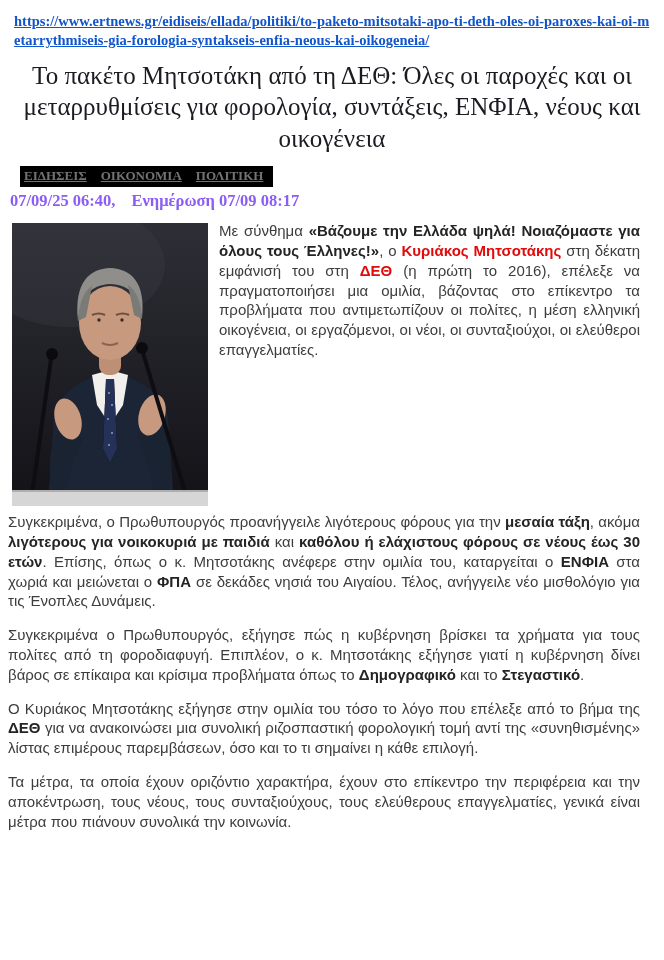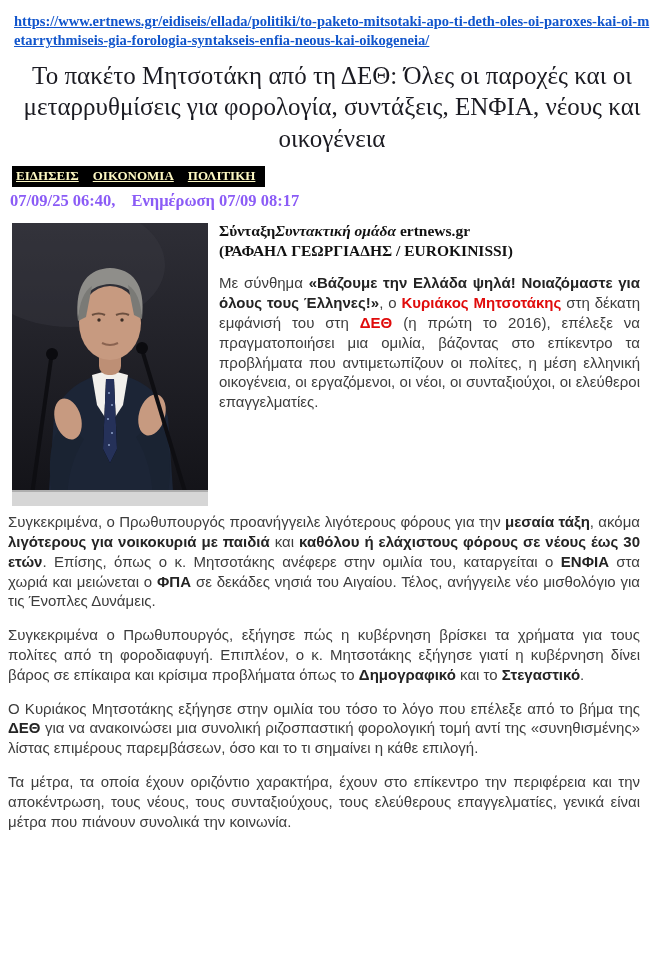--- a/index.html
+++ b/index.html
@@ -9,23 +9,23 @@
   
   .url-line{display:block;font-family:"Liberation Serif",serif;
     font-weight:700;font-size:14.5px;line-height:1.3;color:#1155cc;
     text-decoration:underline;word-break:break-all;margin:0 6px 10px 6px;cursor:pointer;}
 
   
   .title{font-family:"Liberation Serif",serif;font-weight:400;font-size:25px;
     line-height:1.26;color:#1b1b22;text-align:center;margin:6px 4px 12px 4px;}
 
   
-  .cats{display:inline-block;background:#000;color:#fef9c3;
+  .cats{display:inline-block;background:#000;color:#737373;
     font-family:"Liberation Serif",serif;font-weight:700;font-size:13px;
-    padding:2px 8px 3px 4px;margin-left:4px;}
+    padding:2px 8px 3px 4px;margin-left:12px;}
   .cats .cat{ text-decoration:underline;margin-right:14px;cursor:pointer;}
   .cats .cat:last-child{margin-right:2px;}
 
   
   .dateline{font-family:"Liberation Serif",serif;font-weight:700;font-size:16.5px;
     color:#8b5cf6;margin:4px 0 10px 2px;}
   .dateline .upd{margin-left:16px;}
 
   
   .photo{float:left;width:196px;height:283px;margin:2px 11px 6px 4px;padding:0;
@@ -106,24 +106,20 @@
       <line x1="20" y1="272" x2="39" y2="136" stroke="#0e0e12" stroke-width="4"></line>
       <circle cx="40" cy="131" r="6" fill="#0b0b0f"></circle>
       <line x1="174" y1="272" x2="131" y2="130" stroke="#0e0e12" stroke-width="4"></line>
       <circle cx="130" cy="125" r="6" fill="#0b0b0f"></circle>
 
       <rect y="269" width="196" height="14" fill="#d6d6d6"></rect>
       <rect y="267" width="196" height="2" fill="#aeaeae"></rect>
     </svg>
   </figure>
 
-  <div class="credit">
-    <div><span>Σύνταξη</span><span class="team">Συντακτική ομάδα</span><span> ertnews.gr</span></div>
-    <div>(ΡΑΦΑΗΛ ΓΕΩΡΓΙΑΔΗΣ / EUROKINISSI)</div>
-  </div>
 
   <p class="body"><span>Με σύνθημα </span><span class="seg-b">«Βάζουμε την Ελλάδα ψηλά! Νοιαζόμαστε για όλους τους Έλληνες!»</span><span>, ο </span><span class="seg-r">Κυριάκος Μητσοτάκης</span><span> στη δέκατη εμφάνισή του στη </span><span class="seg-r">ΔΕΘ</span><span> (η πρώτη το 2016), επέλεξε να πραγματοποιήσει μια ομιλία, βάζοντας στο επίκεντρο τα προβλήματα που αντιμετωπίζουν οι πολίτες, η μέση ελληνική οικογένεια, οι εργαζόμενοι, οι νέοι, οι συνταξιούχοι, οι ελεύθεροι επαγγελματίες.</span></p>
   <p class="body full"><span>Συγκεκριμένα, ο Πρωθυπουργός προανήγγειλε λιγότερους φόρους για την </span><span class="seg-b">μεσαία τάξη</span><span>, ακόμα </span><span class="seg-b">λιγότερους για νοικοκυριά με παιδιά</span><span> και </span><span class="seg-b">καθόλου ή ελάχιστους φόρους σε νέους έως 30 ετών</span><span>. Επίσης, όπως ο κ. Μητσοτάκης ανέφερε στην ομιλία του, καταργείται ο </span><span class="seg-b">ΕΝΦΙΑ</span><span> στα χωριά και μειώνεται ο </span><span class="seg-b">ΦΠΑ</span><span> σε δεκάδες νησιά του Αιγαίου. Τέλος, ανήγγειλε νέο μισθολόγιο για τις Ένοπλες Δυνάμεις.</span></p>
   <p class="body full"><span>Συγκεκριμένα ο Πρωθυπουργός, εξήγησε πώς η κυβέρνηση βρίσκει τα χρήματα για τους πολίτες από τη φοροδιαφυγή. Επιπλέον, ο κ. Μητσοτάκης εξήγησε γιατί η κυβέρνηση δίνει βάρος σε επίκαιρα και κρίσιμα προβλήματα όπως το </span><span class="seg-b">Δημογραφικό</span><span> και το </span><span class="seg-b">Στεγαστικό</span><span>.</span></p>
   <p class="body full"><span>Ο Κυριάκος Μητσοτάκης εξήγησε στην ομιλία του τόσο το λόγο που επέλεξε από το βήμα της </span><span class="seg-b">ΔΕΘ</span><span> για να ανακοινώσει μια συνολική ριζοσπαστική φορολογική τομή αντί της «συνηθισμένης» λίστας επιμέρους παρεμβάσεων, όσο και το τι σημαίνει η κάθε επιλογή.</span></p>
   <p class="body full"><span>Τα μέτρα, τα οποία έχουν οριζόντιο χαρακτήρα, έχουν στο επίκεντρο την περιφέρεια και την αποκέντρωση, τους νέους, τους συνταξιούχους, τους ελεύθερους επαγγελματίες, γενικά είναι μέτρα που πιάνουν συνολικά την κοινωνία.</span></p>
   
 
 </div>
 

